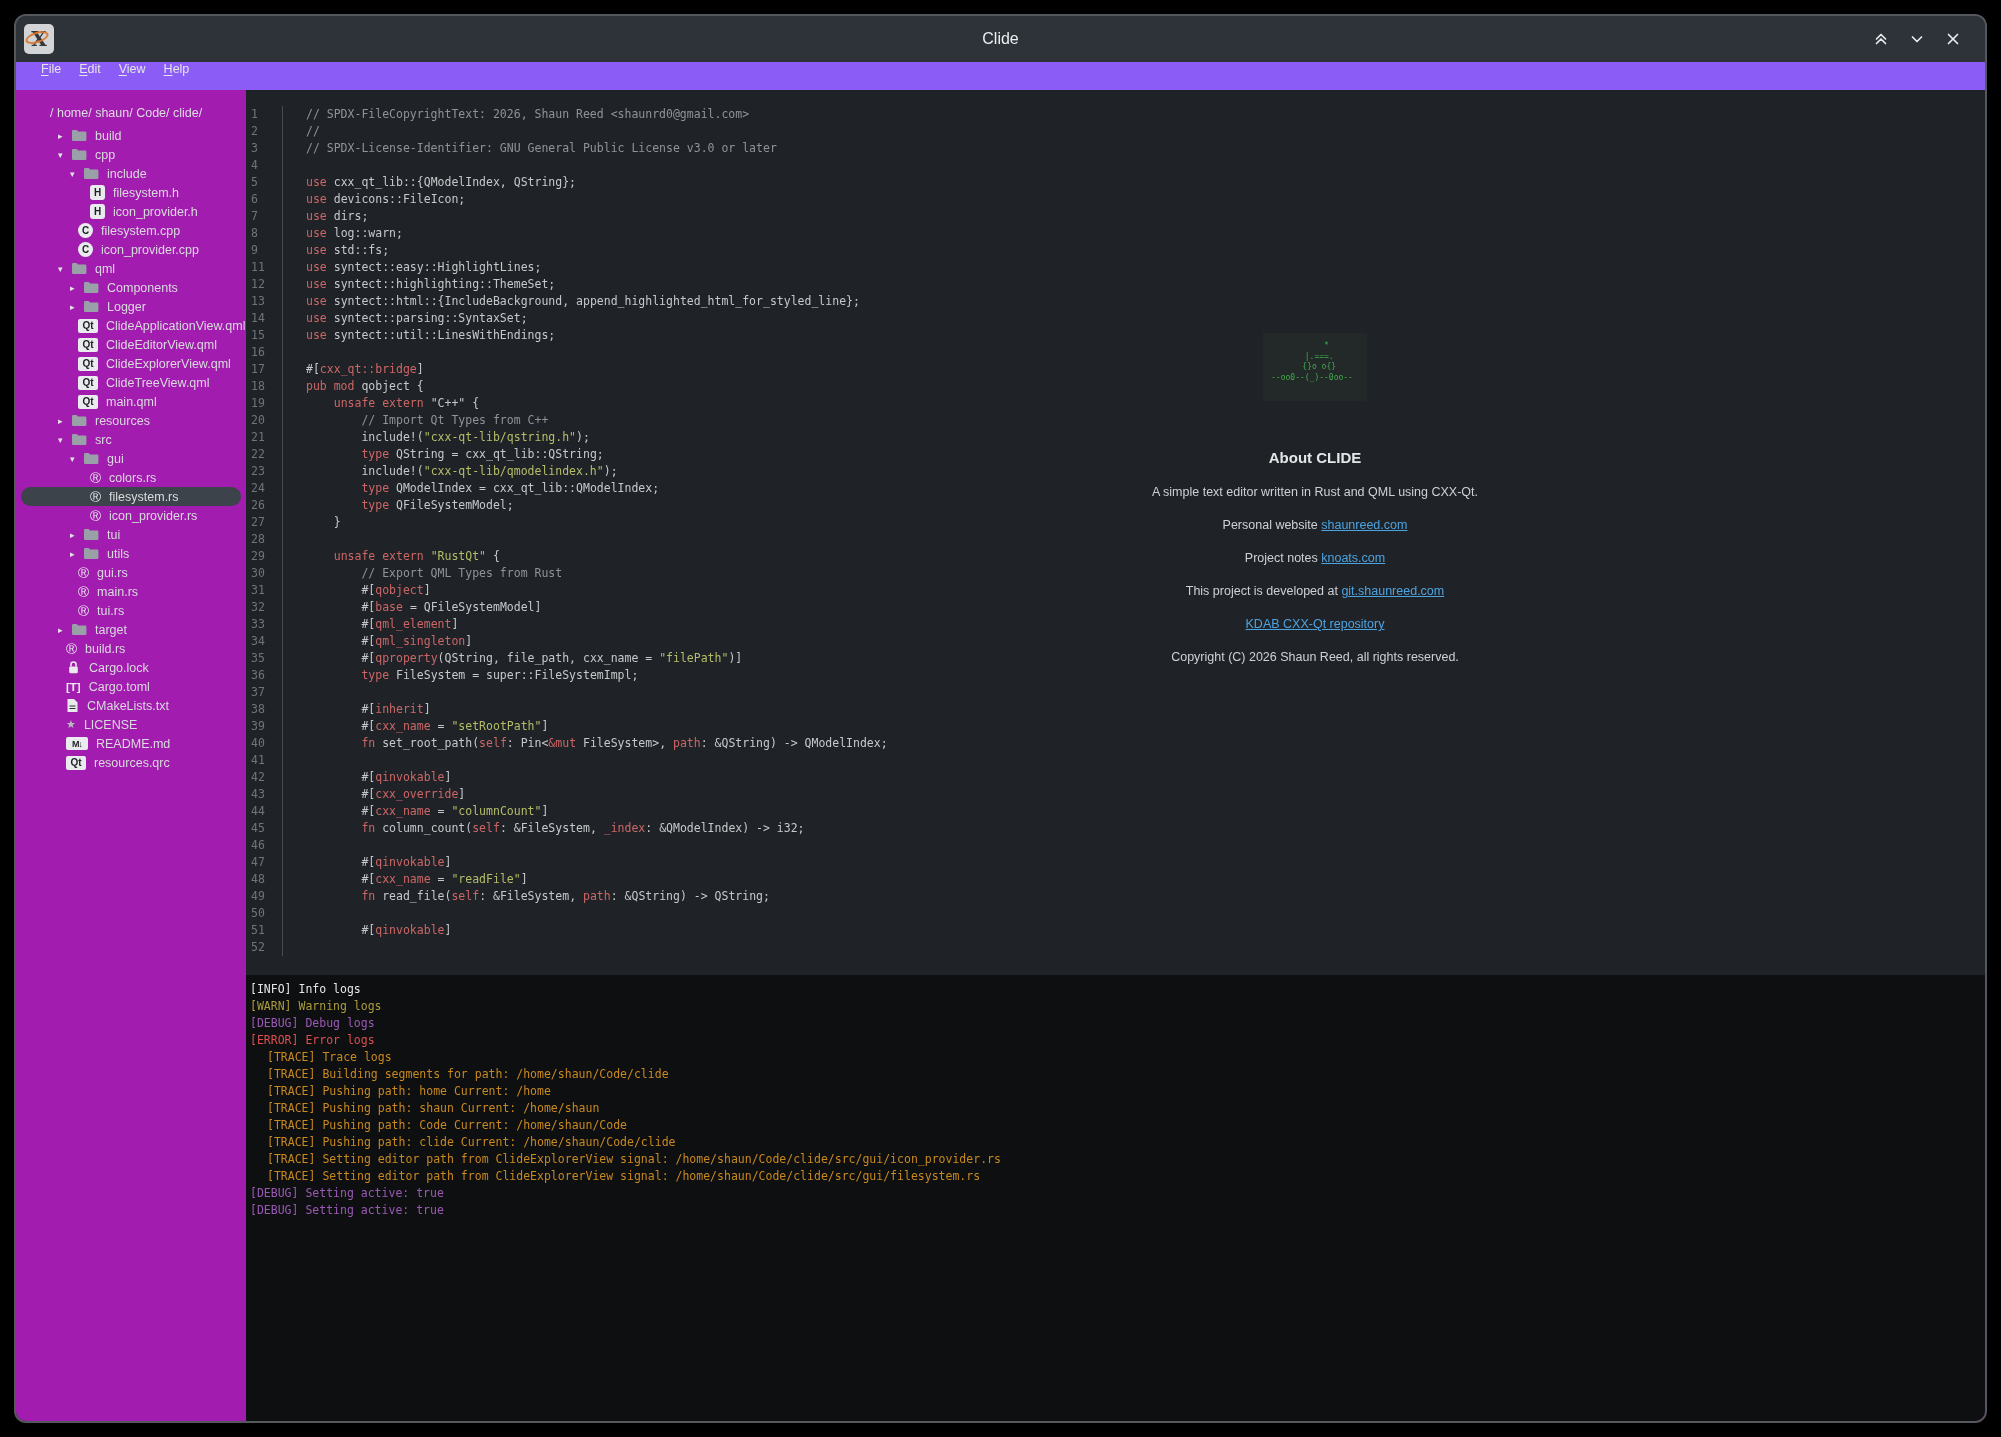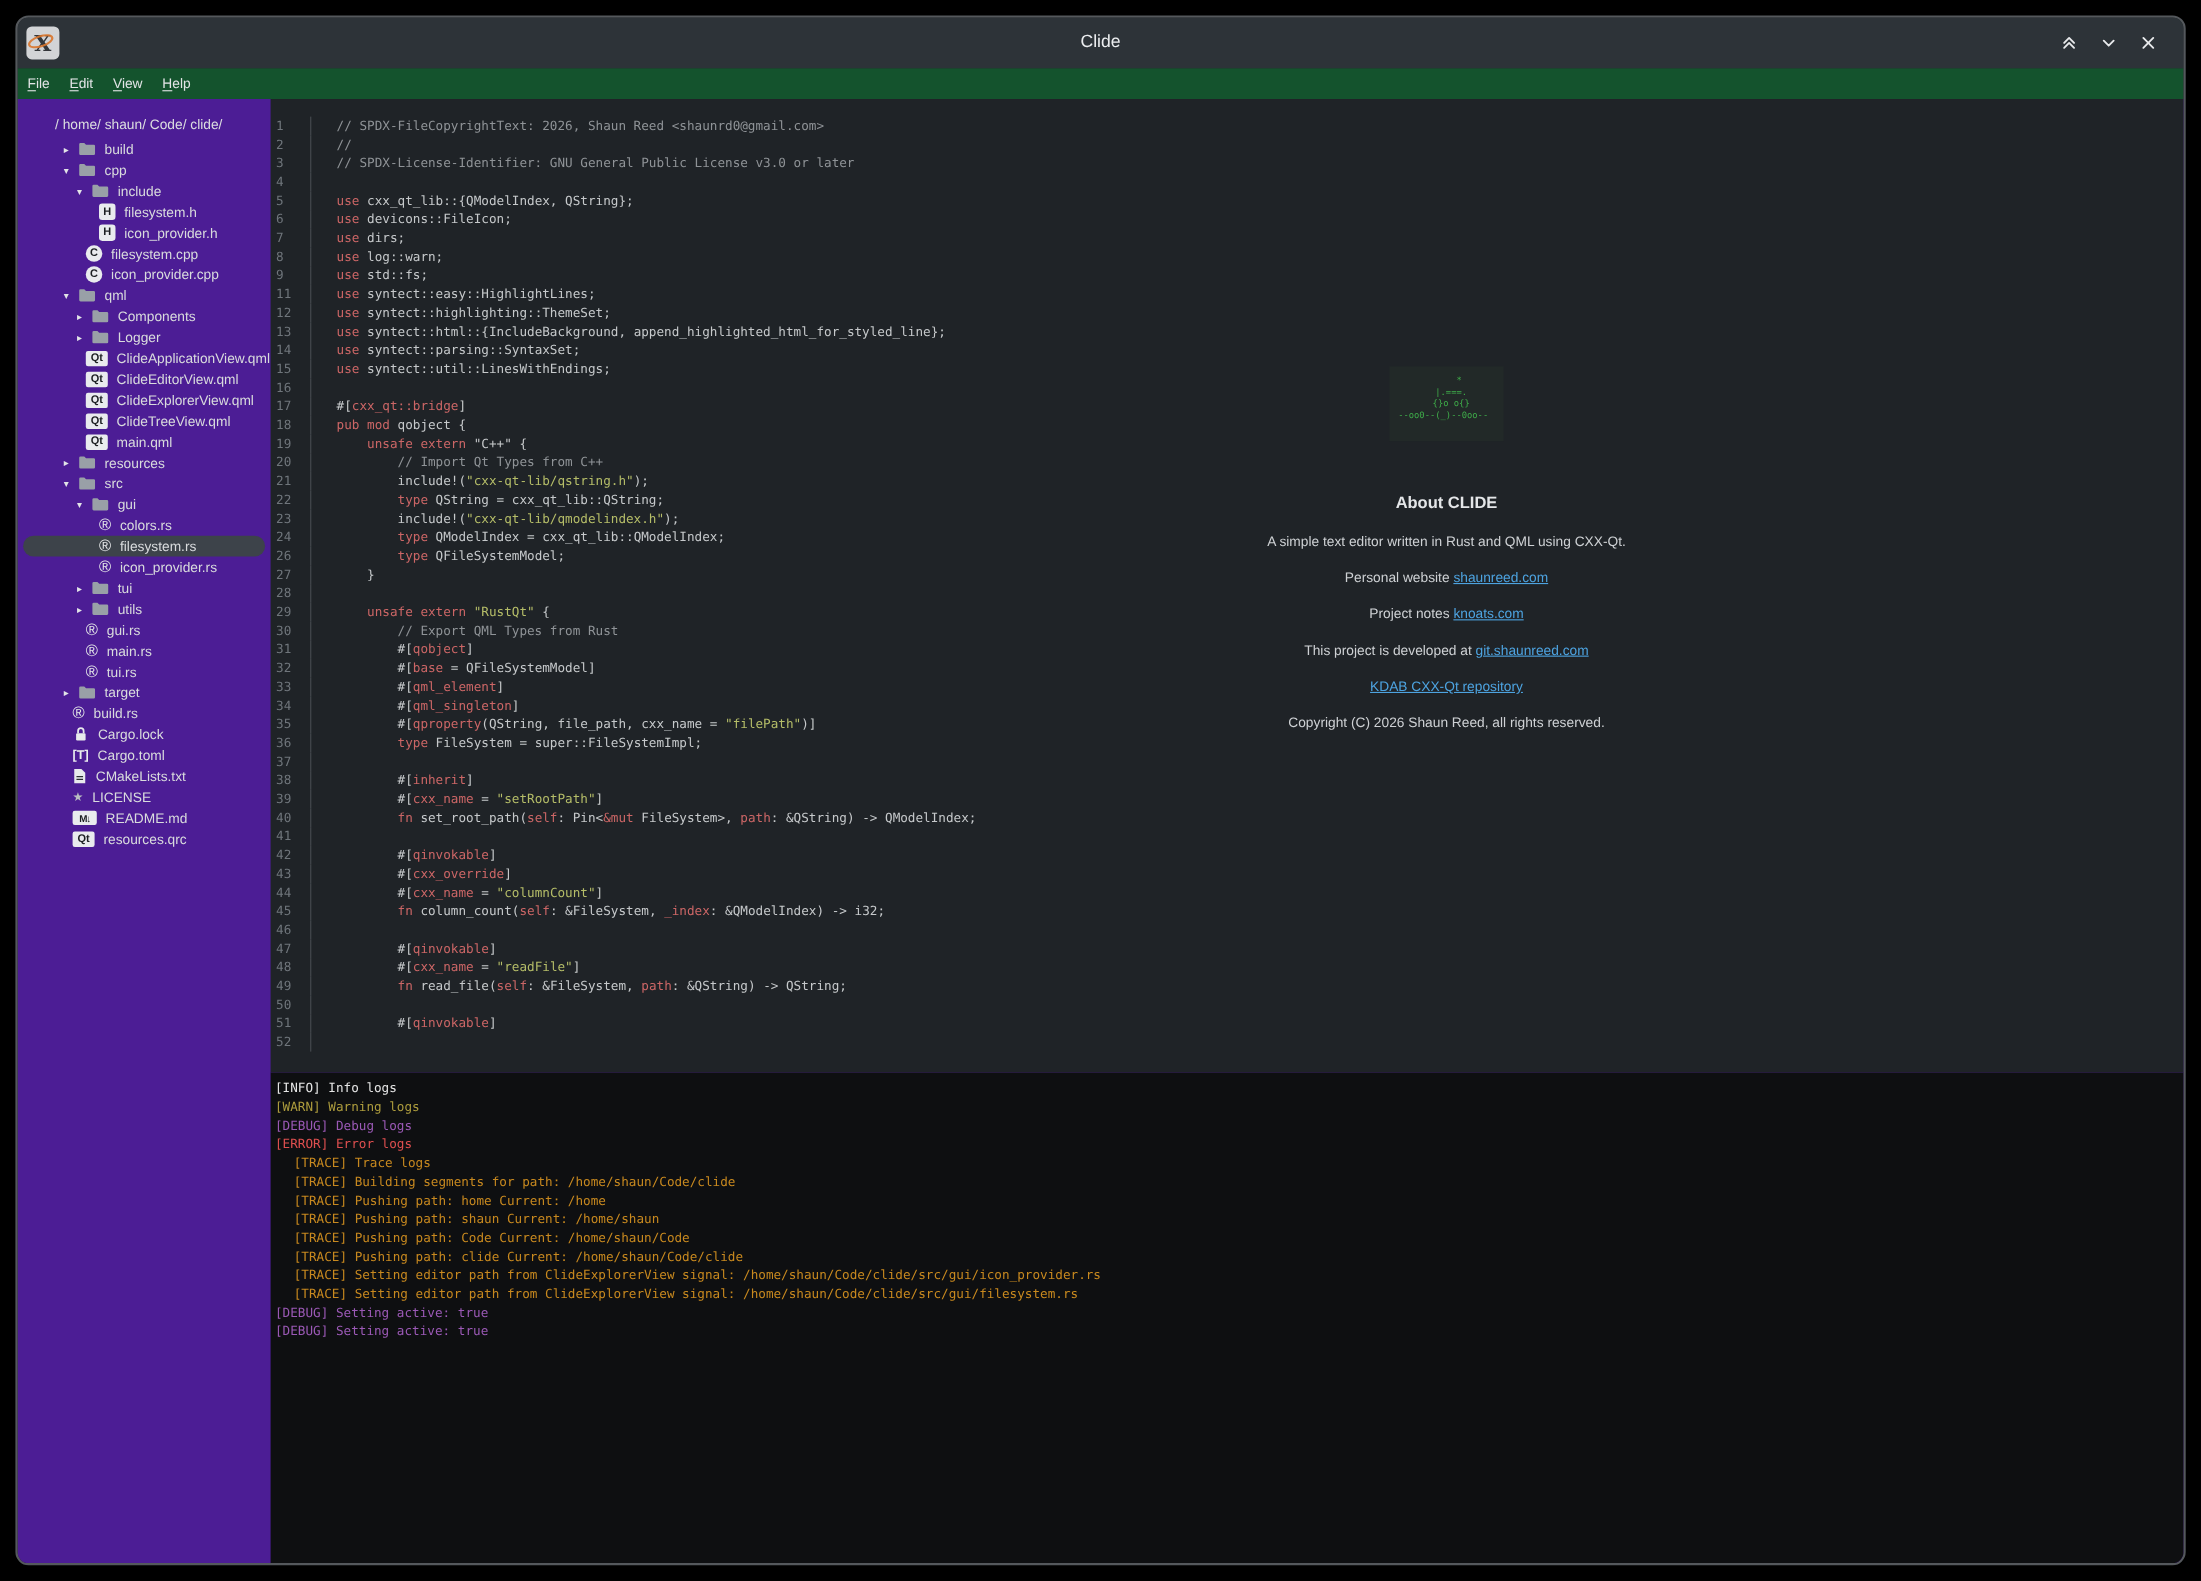--- a/index.html
+++ b/index.html
@@ -11,25 +11,25 @@
   .app-icon{width:30px;height:30px;margin-left:8px;background:#d2d4d6;border-radius:5px;position:relative;
     display:flex;align-items:center;justify-content:center;}
   .app-icon .xg{font-family:"DejaVu Serif",serif;font-weight:bold;font-size:20px;color:#33363a;line-height:1;}
   .app-icon .ell{position:absolute;width:24px;height:11px;border:2px solid #d9772e;border-radius:50%;
     transform:rotate(-18deg);left:1px;top:8px;box-sizing:border-box;opacity:.9;}
   .win-title{position:absolute;left:0;right:0;text-align:center;font-size:16px;color:#eceef0;pointer-events:none;}
   .controls{position:absolute;right:22px;top:0;bottom:0;display:flex;align-items:center;gap:16px;}
   .wbtn{width:20px;height:20px;display:flex;align-items:center;justify-content:center;cursor:default;}
   .wbtn svg{stroke:#e8eaec;stroke-width:1.7;fill:none;stroke-linecap:round;stroke-linejoin:round;}
   
-  .menubar{height:28px;flex:0 0 auto;background:#14532d;display:flex;align-items:center;padding-left:0;}
+  .menubar{height:28px;flex:0 0 auto;background:#8b5cf6;display:flex;padding-left:16px;}
   .menu-item{padding:0 9px;font-size:12.5px;color:#e3e5e7;}
   .menu-item .mn{text-decoration:underline;text-underline-offset:2px;}
   
-  .content{flex:1;display:flex;min-height:0;background:#4c1d95;}
+  .content{flex:1;display:flex;min-height:0;background:#a21caf;}
   .sidebar{width:230px;flex:0 0 auto;padding-top:14px;overflow:hidden;font-size:12.5px;color:#d9dbdd;}
   .tree-root{height:19px;line-height:19px;padding-left:34px;margin-bottom:3px;white-space:nowrap;color:#dcdee0;}
   .tree-row{height:19px;display:flex;align-items:center;margin:0 5px;white-space:nowrap;box-sizing:border-box;}
   .tree-row.selected{background:#3d434a;border-radius:10px;}
   .arrow{width:13px;flex:0 0 auto;font-size:9px;color:#e2e4e7;}
   .fspacer{width:8px;flex:0 0 auto;}
   .ticon{flex:0 0 auto;margin-right:8px;display:inline-flex;align-items:center;justify-content:center;}
   .badge{background:#e9ebee;color:#1c1f22;font-weight:bold;border-radius:3px;
     display:inline-flex;align-items:center;justify-content:center;}
   .badge.h{width:15px;height:15px;font-size:10px;}

